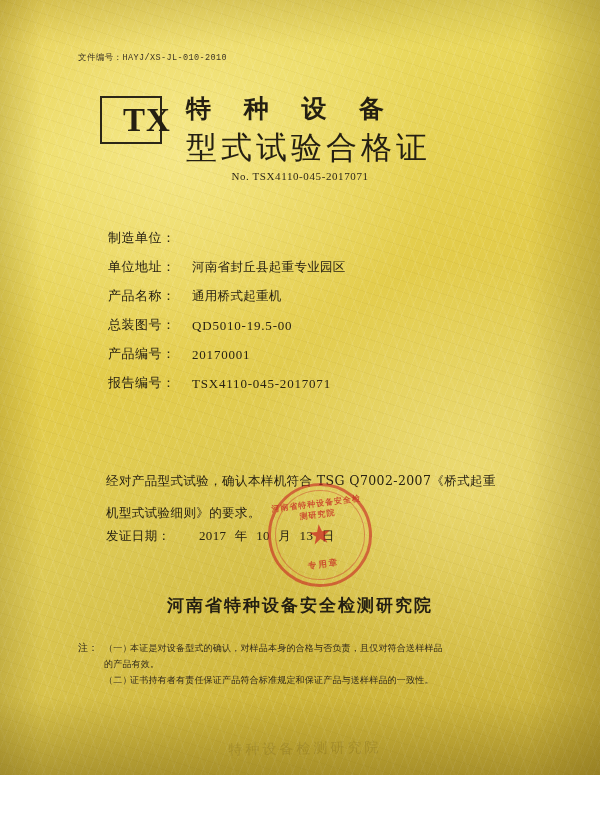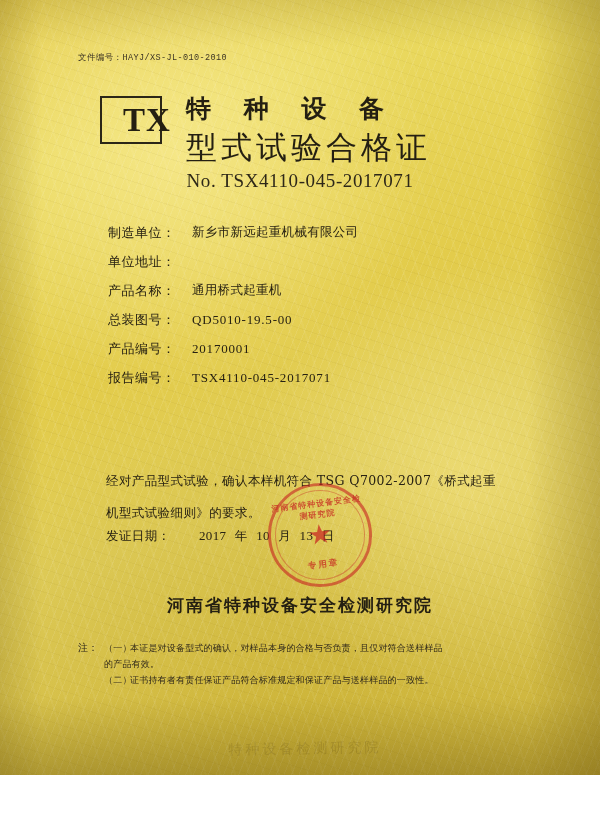--- a/index.html
+++ b/index.html
@@ -104,35 +104,35 @@
     letter-spacing: 4px;
     color: #241f12;
   }
   .cert-no {
     position: absolute;
     left: 0;
     right: 0;
     top: 170px;
     text-align: center;
     font-family: "Liberation Serif", serif;
-    font-size: 19px;
+    font-size: 11px;
     letter-spacing: 0.6px;
     color: #2d2718;
   }
 
   
   .fields {
     position: absolute;
     left: 108px;
     top: 218px;
     width: 420px;
   }
   .field-row {
     display: flex;
-    align-items: center;
+    align-items: flex-end;
     height: 29px;
   }
   .field-label {
     width: 78px;
     font-family: "DejaVu Serif", serif;
     font-size: 13px;
     color: #272112;
     letter-spacing: 0.5px;
     white-space: nowrap;
   }
@@ -286,24 +286,24 @@
       <span>TX</span>
     </div>
 
     <div class="title-1">特 种 设 备</div>
     <div class="title-2">型式试验合格证</div>
     <div class="cert-no">No. TSX4110-045-2017071</div>
 
     <div class="fields">
       <div class="field-row">
         <div class="field-label">制造单位：</div>
-        <div class="field-value">新乡市新远起重机械有限公司</div>
       </div>
       <div class="field-row">
         <div class="field-label">单位地址：</div>
+        <div class="field-value">河南省封丘县起重专业园区</div>
       </div>
       <div class="field-row">
         <div class="field-label">产品名称：</div>
         <div class="field-value">通用桥式起重机</div>
       </div>
       <div class="field-row">
         <div class="field-label">总装图号：</div>
         <div class="field-value mono">QD5010-19.5-00</div>
       </div>
       <div class="field-row">

